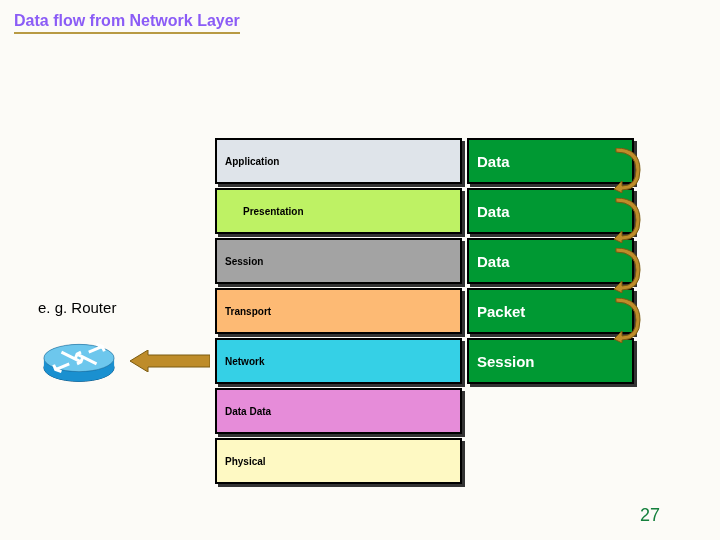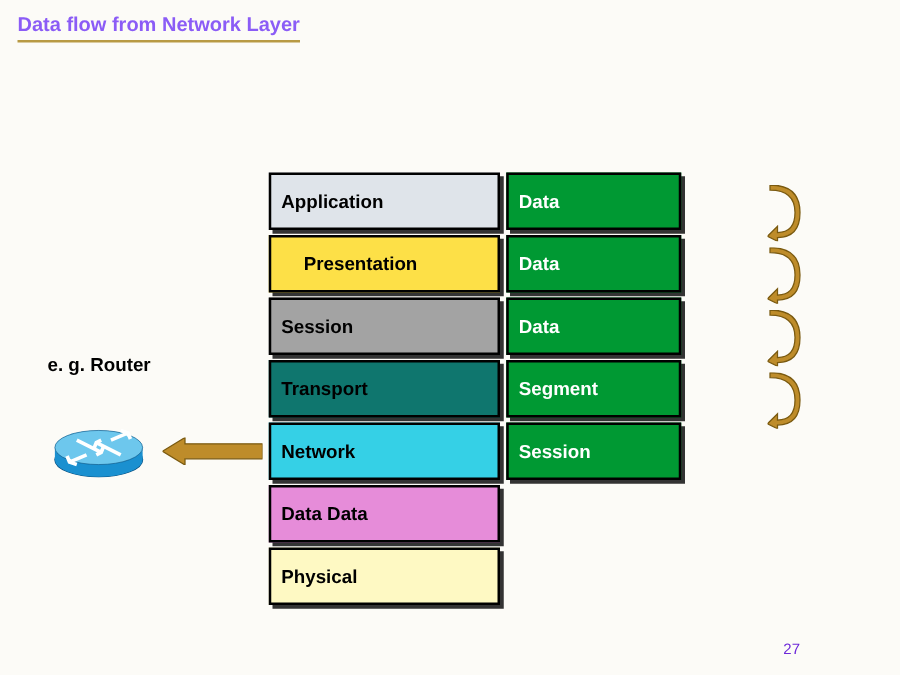--- a/index.html
+++ b/index.html
@@ -25,50 +25,50 @@
     position: absolute;
     top: 138px;
     left: 215px;
   }
   .row {
     display: flex;
     height: 46px;
     margin-bottom: 4px;
   }
   .layer-box {
-    width: 185px;
+    width: 247px;
     border: 2px solid #000;
     box-sizing: border-box;
     display: flex;
     align-items: center;
     padding-left: 8px;
-    font-size: 15px;
+    font-size: 10px;
     font-weight: bold;
     box-shadow: 3px 3px 0 #333;
   }
   .pdu-box {
-    width: 140px;
+    width: 167px;
     margin-left: 5px;
     border: 2px solid #000;
     box-sizing: border-box;
     background: #009933;
     color: #fff;
     display: flex;
     align-items: center;
     padding-left: 8px;
     font-size: 15px;
     font-weight: bold;
     box-shadow: 3px 3px 0 #333;
   }
   .router-label {
     position: absolute;
-    top: 284px;
+    top: 299px;
     left: 38px;
     font-size: 15px;
-    font-weight: bold;
+    font-weight: normal;
     text-align: right;
   }
   .router-icon {
     position: absolute;
     top: 328px;
     left: 40px;
     width: 78px;
     height: 60px;
   }
   .left-arrow {
@@ -79,46 +79,46 @@
     height: 22px;
   }
   .right-arrow {
     position: absolute;
     left: 614px;
     width: 30px;
   }
   .page-num {
     position: absolute;
     bottom: 14px;
-    right: 80px;
-    font-size: 12px;
-    color: #6d28d9;
+    right: 60px;
+    font-size: 18px;
+    color: #15803d;
   }
 </style>
 </head>
 <body>
 
 <div class="title">Data flow from Network Layer</div>
 
 <div class="stack">
     <div class="row">
       <div class="layer-box" style="background: rgb(223, 228, 234);">Application</div>
       <div class="pdu-box">Data</div>
     </div>
     <div class="row">
-      <div class="layer-box" style="background: #fde047; padding-left: 26px;">Presentation</div>
+      <div class="layer-box" style="background: #bef264; padding-left: 26px;">Presentation</div>
       <div class="pdu-box">Data</div>
     </div>
     <div class="row">
       <div class="layer-box" style="background: #a3a3a3;">Session</div>
       <div class="pdu-box">Data</div>
     </div>
     <div class="row">
-      <div class="layer-box" style="background: #0f766e;">Transport</div>
-      <div class="pdu-box">Segment</div>
+      <div class="layer-box" style="background: #fdba74;">Transport</div>
+      <div class="pdu-box">Packet</div>
     </div>
     <div class="row">
       <div class="layer-box" style="background: rgb(53, 208, 230);">Network</div>
       <div class="pdu-box">Session</div>
     </div>
     <div class="row">
       <div class="layer-box" style="background: rgb(230, 140, 217);">Data Data</div>
     </div>
     <div class="row">
       <div class="layer-box" style="background: #fef9c3;">Physical</div>

